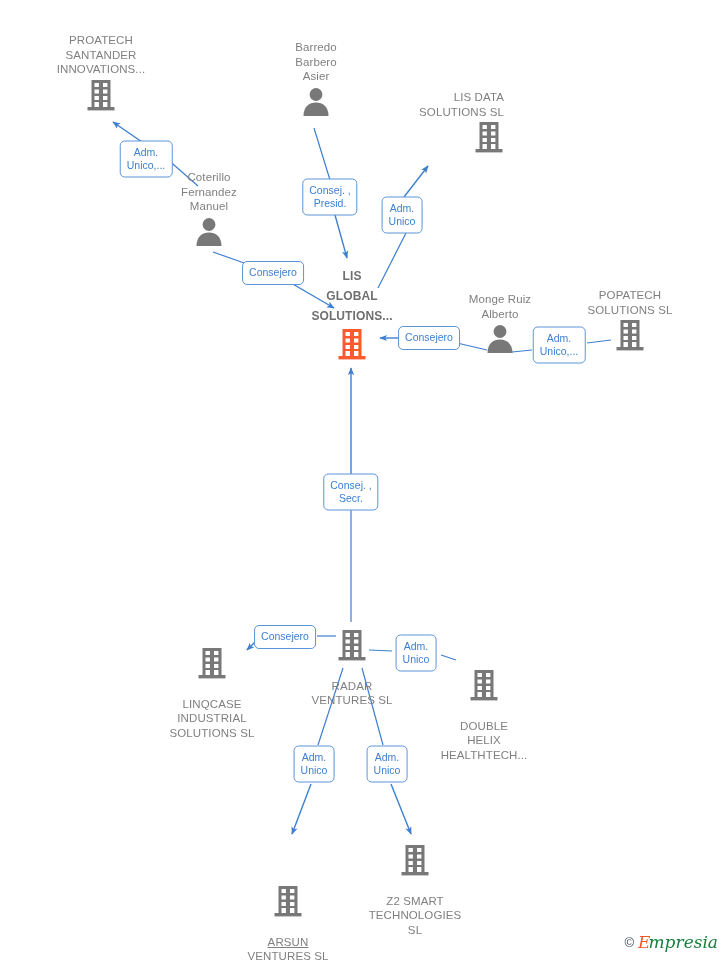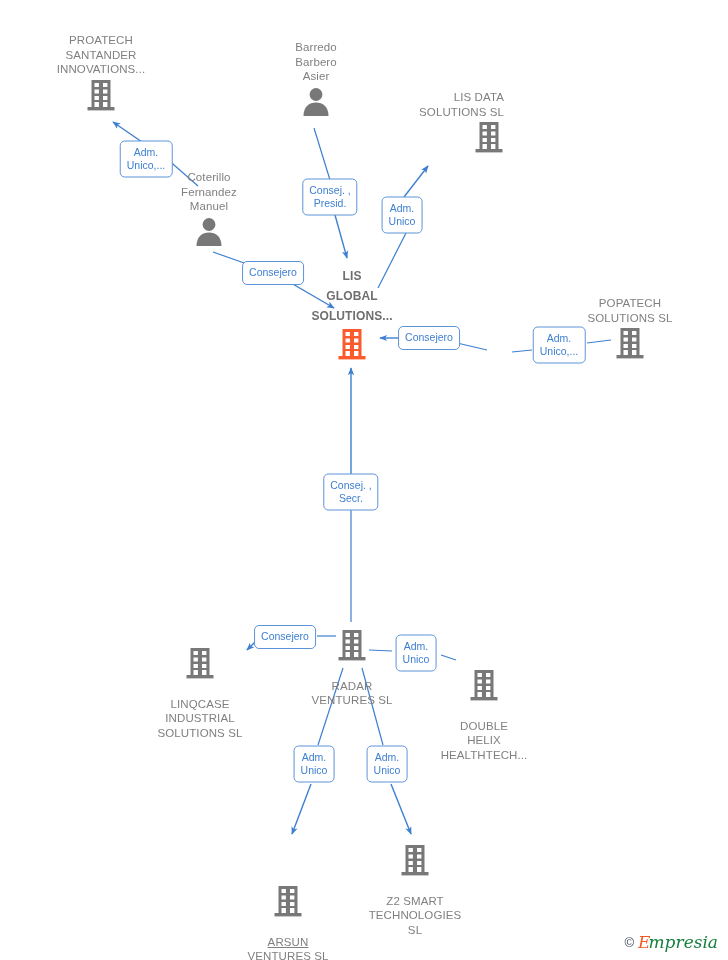--- a/index.html
+++ b/index.html
@@ -185,22 +185,32 @@
             <rect x="17" y="11.5" width="4.4" height="4"></rect>
           <rect x="8.5" y="18" width="4.4" height="4"></rect>
             <rect x="17" y="18" width="4.4" height="4"></rect>
           <rect x="8.5" y="24" width="4.4" height="5"></rect>
             <rect x="17" y="24" width="4.4" height="5"></rect>
         </g>
       </svg>
     </span>
   </div>
 
-
-  <div class="node above" style="left:630px;top:296px;">
+  <div class="node above" style="left:500px;top:292px;">
+    <span class="lbl">Monge Ruiz
+Alberto</span>
+    <span class="glyph">
+      <svg width="32" height="32" viewBox="0 0 32 32" aria-hidden="true">
+        <circle cx="16" cy="9.5" r="6.4" fill="#787878"></circle>
+        <path d="M3.5,31 C3.5,21.8 9.2,17.6 16,17.6 C22.8,17.6 28.5,21.8 28.5,31 Z" fill="#787878"></path>
+      </svg>
+    </span>
+  </div>
+
+  <div class="node above" style="left:630px;top:288px;">
     <span class="lbl">POPATECH
 SOLUTIONS  SL</span>
     <span class="glyph">
       <svg width="30" height="34" viewBox="0 0 30 34" aria-hidden="true">
         <rect x="5.5" y="2" width="19" height="27" fill="#787878"></rect>
         <rect x="1.5" y="29" width="27" height="3.4" fill="#787878"></rect>
         <g fill="#ffffff">
           <rect x="8.5" y="5" width="4.4" height="4"></rect>
             <rect x="17" y="5" width="4.4" height="4"></rect>
           <rect x="8.5" y="11.5" width="4.4" height="4"></rect>
@@ -228,21 +238,21 @@
             <rect x="17" y="18" width="4.4" height="4"></rect>
           <rect x="8.5" y="24" width="4.4" height="5"></rect>
             <rect x="17" y="24" width="4.4" height="5"></rect>
         </g>
       </svg>
     </span>
     <span class="lbl">RADAR
 VENTURES  SL</span>
   </div>
 
-  <div class="node below" style="left:200px;top:646px;">
+  <div class="node below" style="left:212px;top:646px;">
     <span class="glyph">
       <svg width="30" height="34" viewBox="0 0 30 34" aria-hidden="true">
         <rect x="5.5" y="2" width="19" height="27" fill="#787878"></rect>
         <rect x="1.5" y="29" width="27" height="3.4" fill="#787878"></rect>
         <g fill="#ffffff">
           <rect x="8.5" y="5" width="4.4" height="4"></rect>
             <rect x="17" y="5" width="4.4" height="4"></rect>
           <rect x="8.5" y="11.5" width="4.4" height="4"></rect>
             <rect x="17" y="11.5" width="4.4" height="4"></rect>
           <rect x="8.5" y="18" width="4.4" height="4"></rect>

